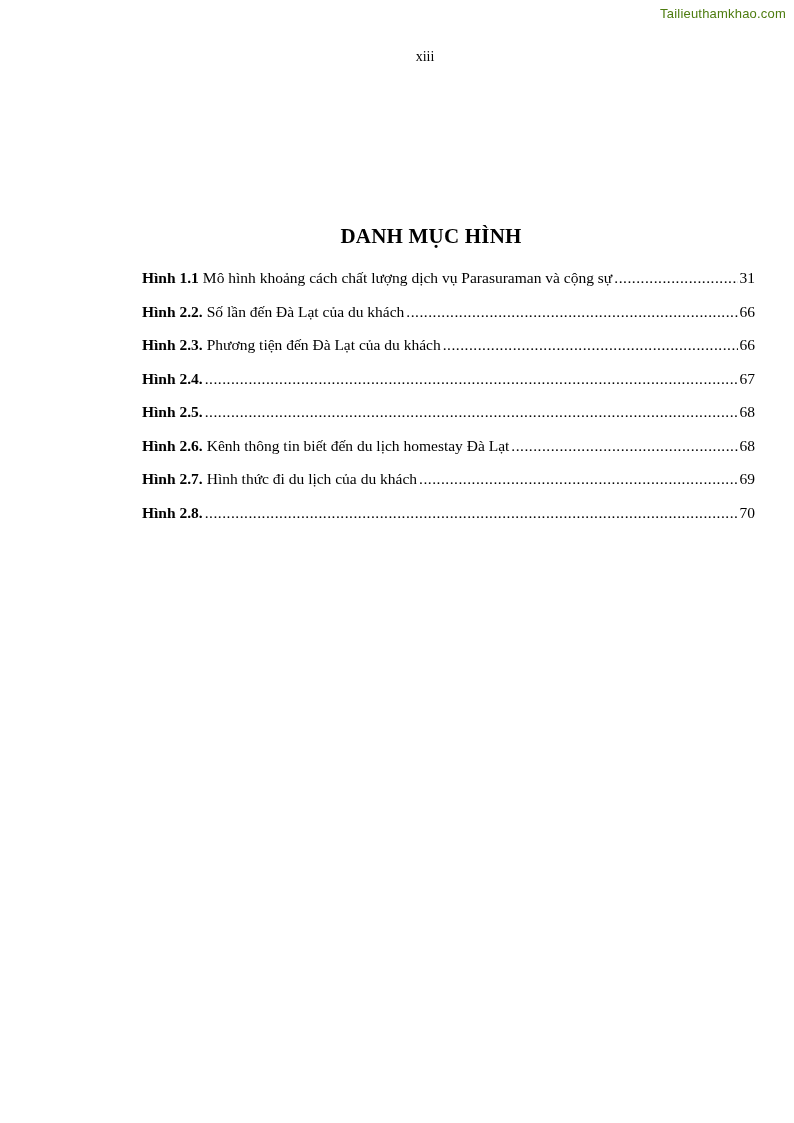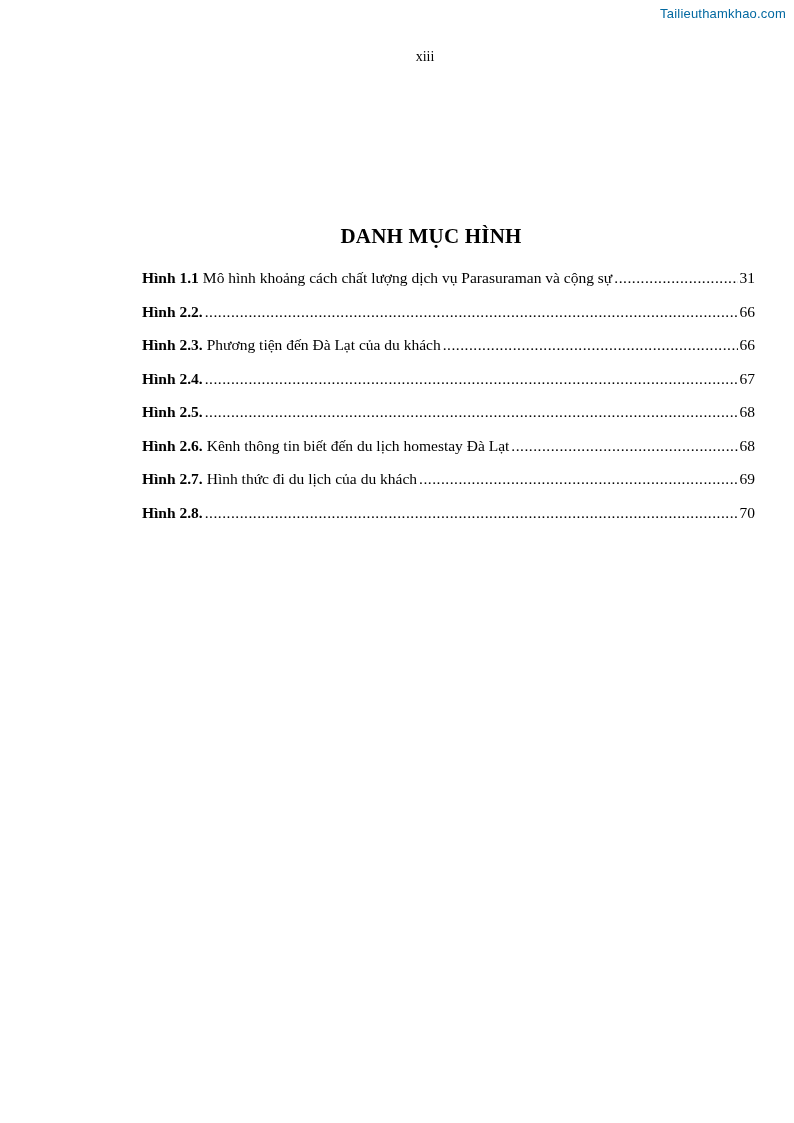--- a/index.html
+++ b/index.html
@@ -1,20 +1,20 @@
 <!DOCTYPE html>
 <html><head>
   <meta charset="utf-8">
   <style>
     html, body { margin: 0; padding: 0; background: #ffffff; }
     body { width: 794px; height: 1123px; position: relative; overflow: hidden;
            font-family: "Liberation Serif", "DejaVu Serif", serif; color: #000; }
     .watermark { position: absolute; top: 6px; right: 8px;
                  font-family: "Liberation Sans", "DejaVu Sans", sans-serif;
-                 font-size: 13px; color: #0369a1; letter-spacing: 0.2px; }
+                 font-size: 13px; color: #4d7c0f; letter-spacing: 0.2px; }
     .page-number { position: absolute; top: 49px; left: 0; width: 850px; text-align: center;
                    font-size: 14px; }
     .title { position: absolute; top: 224px; left: 0; width: 862px; text-align: center;
              font-size: 21px; font-weight: bold; letter-spacing: 0.2px; }
     .toc { position: absolute; top: 269px; left: 142px; width: 613px; }
     .toc-row { display: flex; align-items: baseline; height: 33.5px; font-size: 15.5px; white-space: nowrap; }
     .toc-label { font-weight: bold; }
     .toc-text { padding-left: 4px; }
     .toc-leader { flex: 1; overflow: hidden; margin: 0 2px; }
     .toc-leader::before { content: "...................................................................................................................................................................................................................................."; letter-spacing: 0.5px; }
@@ -29,20 +29,21 @@
 
 <div class="toc">
   <div class="toc-row">
     <span class="toc-label">Hình 1.1</span>
       <span class="toc-text">Mô hình khoảng cách chất lượng dịch vụ Parasuraman và cộng sự</span>
     <span class="toc-leader"></span>
     <span class="toc-page">31</span>
   </div>
   <div class="toc-row">
     <span class="toc-label">Hình 2.2.</span>
+      <span class="toc-text">Số lần đến Đà Lạt của du khách</span>
     <span class="toc-leader"></span>
     <span class="toc-page">66</span>
   </div>
   <div class="toc-row">
     <span class="toc-label">Hình 2.3.</span>
       <span class="toc-text">Phương tiện đến Đà Lạt của du khách</span>
     <span class="toc-leader"></span>
     <span class="toc-page">66</span>
   </div>
   <div class="toc-row">

